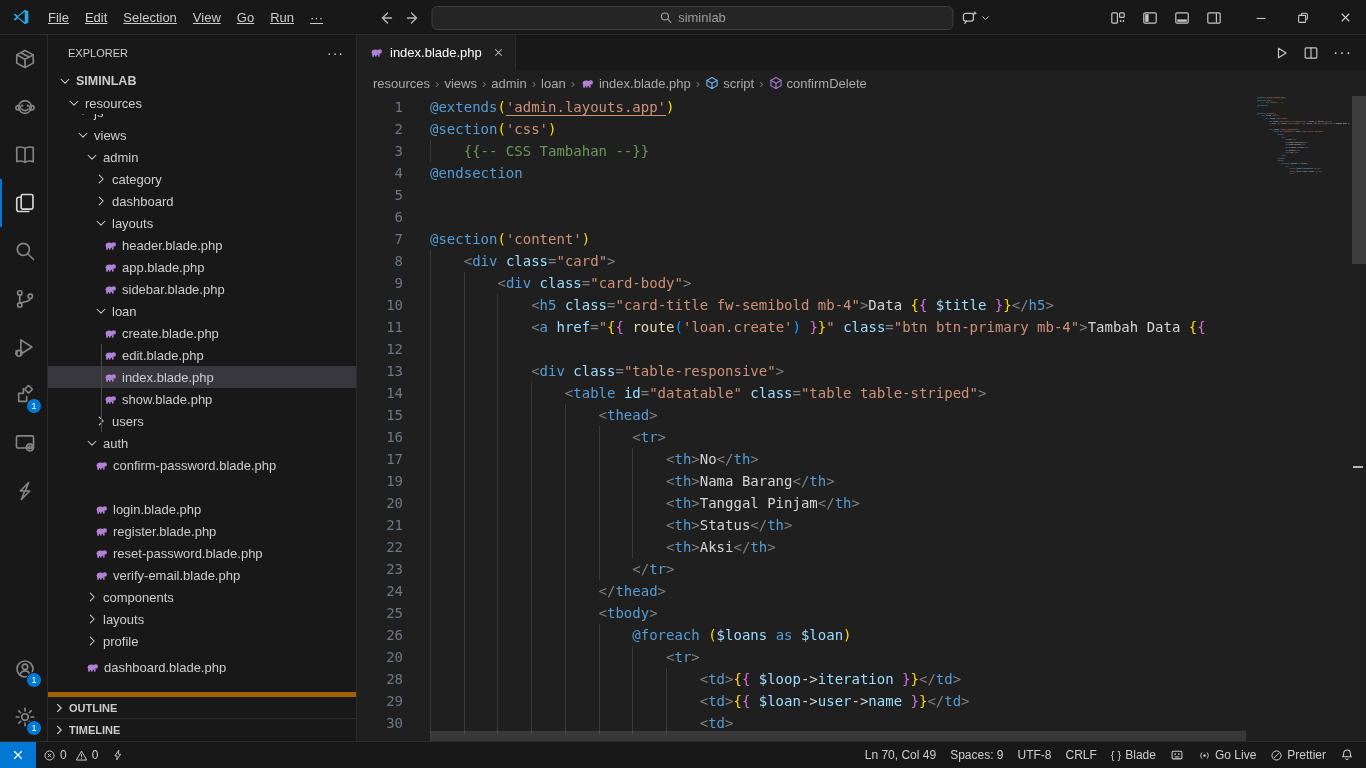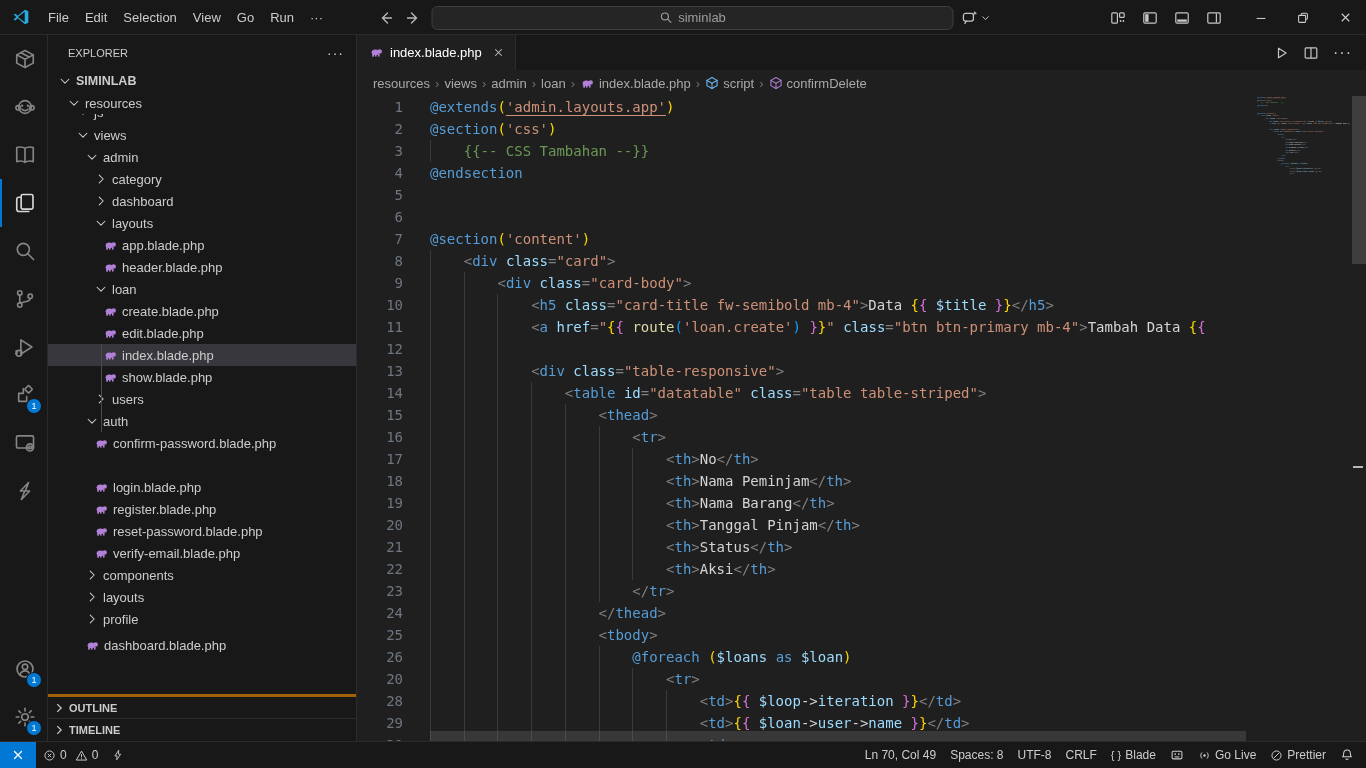--- a/index.html
+++ b/index.html
@@ -6,21 +6,21 @@
   html,body { width:1366px; height:768px; overflow:hidden; background:#1f1f1f;
     font-family:"Liberation Sans", sans-serif; color:#cccccc; }
   body { user-select:none; }
   svg { display:block; }
 
   
   .titlebar { height:35px; background:#181818; border-bottom:1px solid #2b2b2b;
     display:flex; align-items:center; position:relative; }
   .logo { margin:0 10px 0 12px; }
   .menubar { display:flex; }
-  .menu-item { padding:4px 8px; font-size:13px; color:#cccccc; border-radius:5px; }
+  .menu-item { padding:4px 8px; font-size:13px; color:#cccccc; border-radius:5px;text-decoration:underline; }
   .center-group { position:absolute; left:50%; top:0; height:35px; transform:translateX(-50%);
     display:flex; align-items:center; gap:8px; }
   .nav-arrow { color:#b8b8b8; padding:2px; }
   .cmd-center { width:522px; height:24px; background:#252526; border:1px solid #3e3e41;
     border-radius:6px; display:flex; align-items:center; justify-content:center; gap:6px;
     color:#9d9d9d; font-size:13px; }
   .copilot-btn { display:flex; align-items:center; gap:2px; color:#c5c5c5; }
   .tb-right { position:absolute; right:0; top:0; height:35px; display:flex; align-items:center; }
   .layout-group { display:flex; gap:16px; margin-right:18px; color:#c5c5c5; }
   .win-group { display:flex; }
@@ -49,21 +49,21 @@
   .tree-row { height:22px; display:flex; align-items:center; font-size:13px; color:#cccccc;
     white-space:nowrap; overflow:hidden; }
   .tree-row.selected { background:#37373d; }
   .tree-row.root { font-weight:700; font-size:12.5px; }
   .tree-row.partial { height:10px; }
   .tree-row.partial .rowpad { transform:translateY(-7px); }
   .rowpad { display:flex; align-items:center; gap:4px; }
   .tw { color:#cccccc; flex:0 0 auto; }
   .ficon { color:#b180d7; flex:0 0 auto; }
   .tree-guide { position:absolute; left:53px; top:274px; height:88px; width:1px; background:#4a4a4a; }
-  .sb-sections { border-top:3px solid #a16207; }
+  .sb-sections { border-top:5px solid #a16207; }
   .sb-sect { height:22px; display:flex; align-items:center; gap:3px; padding-left:4px;
     font-size:11px; font-weight:700; color:#cccccc; border-bottom:1px solid #2b2b2b; }
   .sb-sect:last-child { border-bottom:none; }
 
   
   .editor { flex:1; display:flex; flex-direction:column; background:#1f1f1f; min-width:0; }
   .tabbar { height:35px; background:#181818; display:flex; align-items:stretch; }
   .tab { background:#1f1f1f; display:flex; align-items:center; gap:6px; padding:0 10px 0 12px;
     border-right:1px solid #2b2b2b; font-size:13px; color:#ffffff; }
   .tab-close { color:#c5c5c5; margin-left:4px; }
@@ -379,35 +379,49 @@
           <span class="rowpad" style="padding-left: 55px;">
             <span class="ficon">
               <svg width="15" height="15" viewBox="0 0 16 16" fill="currentColor">
                 <ellipse cx="6.8" cy="7.8" rx="4" ry="3.1"></ellipse>
                 <circle cx="11.4" cy="7" r="2.4"></circle>
                 <rect x="3.4" y="8.8" width="1.9" height="3.8" rx=".9"></rect>
                 <rect x="6.4" y="9.4" width="1.7" height="3.2" rx=".8"></rect>
                 <rect x="9.6" y="9.4" width="1.7" height="3.2" rx=".8"></rect>
               </svg>
             </span>
+            <span>header.blade.php</span>
+          </span>
+        </div>
+        <div class="tree-row">
+          <span class="rowpad" style="padding-left: 55px;">
+            <span class="ficon">
+              <svg width="15" height="15" viewBox="0 0 16 16" fill="currentColor">
+                <ellipse cx="6.8" cy="7.8" rx="4" ry="3.1"></ellipse>
+                <circle cx="11.4" cy="7" r="2.4"></circle>
+                <rect x="3.4" y="8.8" width="1.9" height="3.8" rx=".9"></rect>
+                <rect x="6.4" y="9.4" width="1.7" height="3.2" rx=".8"></rect>
+                <rect x="9.6" y="9.4" width="1.7" height="3.2" rx=".8"></rect>
+              </svg>
+            </span>
             <span>app.blade.php</span>
           </span>
         </div>
         <div class="tree-row">
           <span class="rowpad" style="padding-left: 55px;">
             <span class="ficon">
               <svg width="15" height="15" viewBox="0 0 16 16" fill="currentColor">
                 <ellipse cx="6.8" cy="7.8" rx="4" ry="3.1"></ellipse>
                 <circle cx="11.4" cy="7" r="2.4"></circle>
                 <rect x="3.4" y="8.8" width="1.9" height="3.8" rx=".9"></rect>
                 <rect x="6.4" y="9.4" width="1.7" height="3.2" rx=".8"></rect>
                 <rect x="9.6" y="9.4" width="1.7" height="3.2" rx=".8"></rect>
               </svg>
             </span>
-            <span>header.blade.php</span>
+            <span>sidebar.blade.php</span>
           </span>
         </div>
         <div class="tree-row">
           <span class="rowpad" style="padding-left: 46px;">
             <span class="tw">
               <svg width="14" height="14" viewBox="0 0 16 16" fill="none" stroke="currentColor" stroke-width="1.2" stroke-linecap="round" stroke-linejoin="round">
                 <path d="M3.5 6 8 10.5 12.5 6"></path>
               </svg>
             </span>
             <span>loan</span>
@@ -782,24 +796,20 @@
             <div class="gutter">15</div>
             <div class="code-text"><span class="ig" style="width: calc(16ch + 1px);"></span><span class="tk-tx">                    </span><span class="tk-pn">&lt;</span><span class="tk-kw">thead</span><span class="tk-pn">&gt;</span></div>
           </div>
           <div class="code-row">
             <div class="gutter">16</div>
             <div class="code-text"><span class="ig" style="width: calc(20ch + 1px);"></span><span class="tk-tx">                        </span><span class="tk-pn">&lt;</span><span class="tk-kw">tr</span><span class="tk-pn">&gt;</span></div>
           </div>
           <div class="code-row">
             <div class="gutter">17</div>
             <div class="code-text"><span class="ig" style="width: calc(24ch + 1px);"></span><span class="tk-tx">                            </span><span class="tk-pn">&lt;</span><span class="tk-kw">th</span><span class="tk-pn">&gt;</span><span class="tk-tx">No</span><span class="tk-pn">&lt;/</span><span class="tk-kw">th</span><span class="tk-pn">&gt;</span></div>
-          </div>
-          <div class="code-row">
-            <div class="gutter">18</div>
-            <div class="code-text"><span class="ig" style="width: calc(24ch + 1px);"></span><span class="tk-tx">                            </span><span class="tk-pn">&lt;</span><span class="tk-kw">th</span><span class="tk-pn">&gt;</span><span class="tk-tx">Nama Peminjam</span><span class="tk-pn">&lt;/</span><span class="tk-kw">th</span><span class="tk-pn">&gt;</span></div>
           </div>
           <div class="code-row">
             <div class="gutter">19</div>
             <div class="code-text"><span class="ig" style="width: calc(24ch + 1px);"></span><span class="tk-tx">                            </span><span class="tk-pn">&lt;</span><span class="tk-kw">th</span><span class="tk-pn">&gt;</span><span class="tk-tx">Nama Barang</span><span class="tk-pn">&lt;/</span><span class="tk-kw">th</span><span class="tk-pn">&gt;</span></div>
           </div>
           <div class="code-row">
             <div class="gutter">20</div>
             <div class="code-text"><span class="ig" style="width: calc(24ch + 1px);"></span><span class="tk-tx">                            </span><span class="tk-pn">&lt;</span><span class="tk-kw">th</span><span class="tk-pn">&gt;</span><span class="tk-tx">Tanggal Pinjam</span><span class="tk-pn">&lt;/</span><span class="tk-kw">th</span><span class="tk-pn">&gt;</span></div>
           </div>
           <div class="code-row">
@@ -909,21 +919,21 @@
   <div class="sb-item">
     <svg width="12" height="12" viewBox="0 0 16 16" fill="none" stroke="currentColor" stroke-width="1.2" stroke-linejoin="round">
         <path d="M9 1.6 3.8 9.2h2.9L6.3 14.4l5.2-7.4H8.5z"></path>
       </svg>
   </div>
   <div class="sb-grow"></div>
   <div class="sb-item">
       <span>Ln 70, Col 49</span>
     </div>
   <div class="sb-item">
-      <span>Spaces: 8</span>
+      <span>Spaces: 9</span>
     </div>
   <div class="sb-item">
       <span>UTF-8</span>
     </div>
   <div class="sb-item">
       <span>CRLF</span>
     </div>
   <div class="sb-item">
     <span style="font-size:11px;">{ }</span>
     <span>Blade</span>

